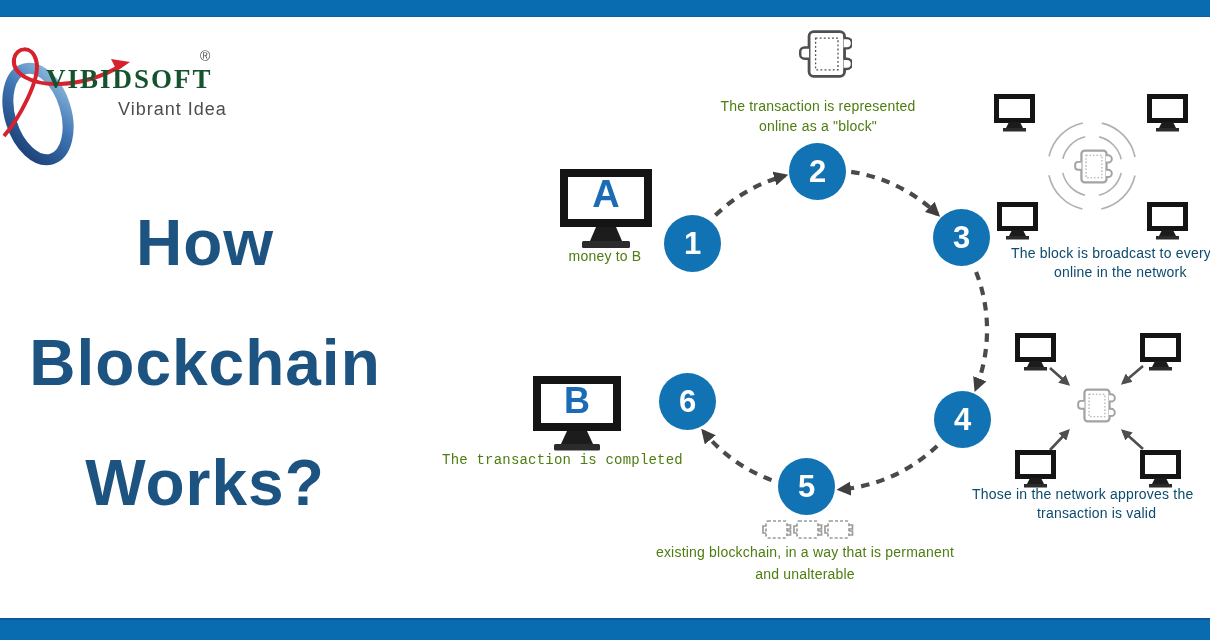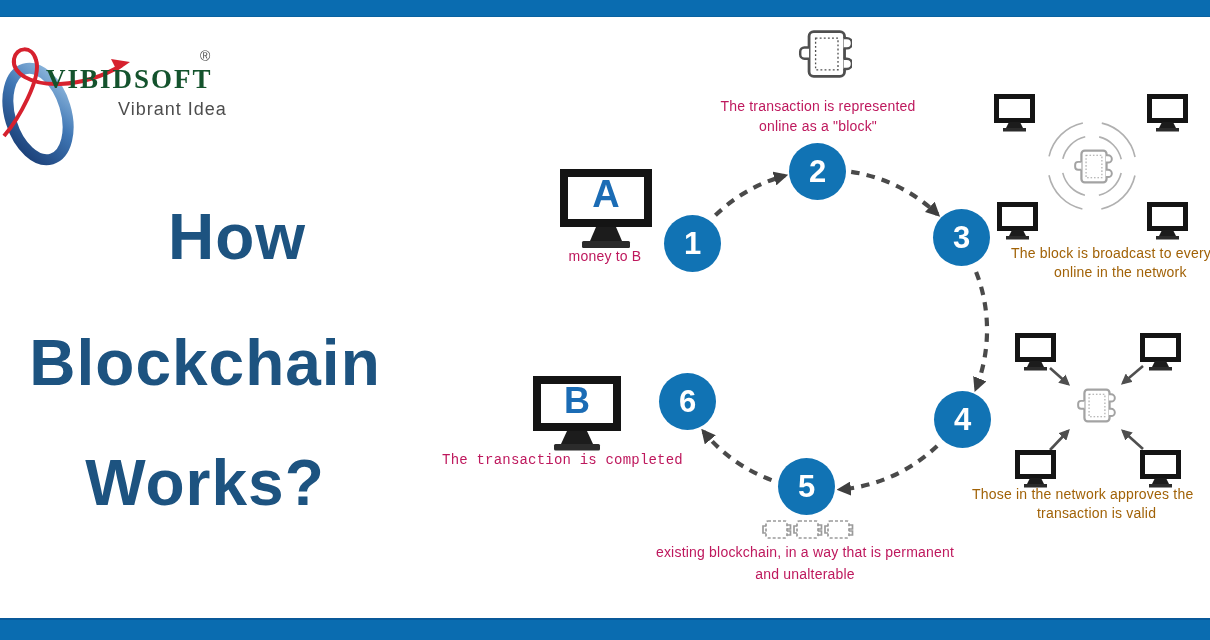--- a/index.html
+++ b/index.html
@@ -18,23 +18,23 @@
   .brand-reg{left:200px;top:48px;font-size:14px;color:#4d4d4d;}
   .brand-tagline{left:118px;top:99px;font-size:18px;color:#4d4d4d;letter-spacing:1px;}
   
   .title-line{left:0;width:410px;text-align:center;color:#1d5380;
     font-size:64px;font-weight:600;letter-spacing:1px;}
   
   .step-circle{width:57px;height:57px;border-radius:50%;background:#1173b4;
     display:flex;align-items:center;justify-content:center;
     color:#ffffff;font-size:31px;font-weight:600;}
   
-  .caption{color:#be185d;font-size:14px;letter-spacing:0.2px;line-height:20px;text-align:center;}
+  .caption{color:#4d7c0f;font-size:14px;letter-spacing:0.2px;line-height:20px;text-align:center;}
   .caption .ln{white-space:nowrap;}
-  .caption-free{color:#a16207;font-size:14px;letter-spacing:0.2px;white-space:nowrap;}
+  .caption-free{color:#0c4a6e;font-size:14px;letter-spacing:0.2px;white-space:nowrap;}
   
   .monitor-label{position:absolute;left:0;top:4px;width:100%;text-align:center;
     color:#1b6cb5;font-weight:bold;}
   svg{display:block;}
 </style>
 </head>
 <body>
 
 <div class="abs bar bar-top"></div>
 <div class="abs bar bar-bottom"></div>
@@ -49,21 +49,21 @@
   </defs>
   <ellipse cx="66" cy="86" rx="28" ry="47" transform="rotate(-17 66 86)" fill="none" stroke="url(#lg)" stroke-width="11"></ellipse>
   <path d="M32,108 C46,92 70,50 64,32 C60,17 44,19 42,31 C40,45 58,57 88,56 C110,55 132,48 150,37" fill="none" stroke="#d6212e" stroke-width="4"></path>
   <path d="M158,34 L139,31 L145,43 Z" fill="#d6212e"></path>
 </svg>
 
 <div class="abs brand-name">VIBIDSOFT</div>
 <div class="abs brand-reg">®</div>
 <div class="abs brand-tagline">Vibrant Idea</div>
 
-<div class="abs title-line" style="top:200px;padding-left:32px;">How</div>
+<div class="abs title-line" style="top:206px;">How</div>
 <div class="abs title-line" style="top:326px;">Blockchain</div>
 <div class="abs title-line" style="top:446px;">Works?</div>
 
 <svg class="abs" style="left:0;top:0;" width="1210" height="640" viewBox="0 0 1210 640">
   <defs>
     <marker id="arrowhead" viewBox="0 0 10 10" refX="7.5" refY="5" markerWidth="3.4" markerHeight="3.4" orient="auto">
       <path d="M0,0 L10,5 L0,10 Z" fill="#3f3f3f"></path>
     </marker>
     <marker id="arrowhead-sm" viewBox="0 0 10 10" refX="7.5" refY="5" markerWidth="4.2" markerHeight="4.2" orient="auto">
       <path d="M0,0 L10,5 L0,10 Z" fill="#4f4f4f"></path>

